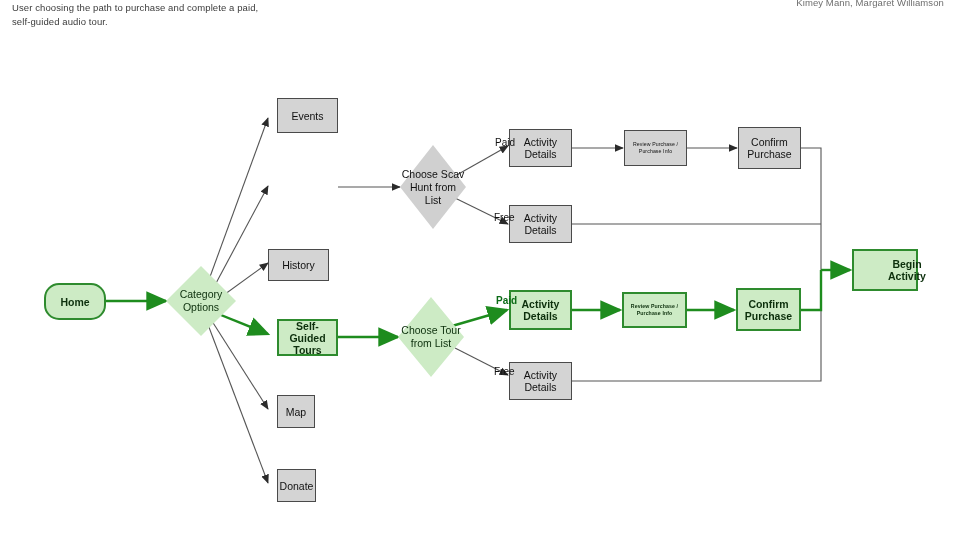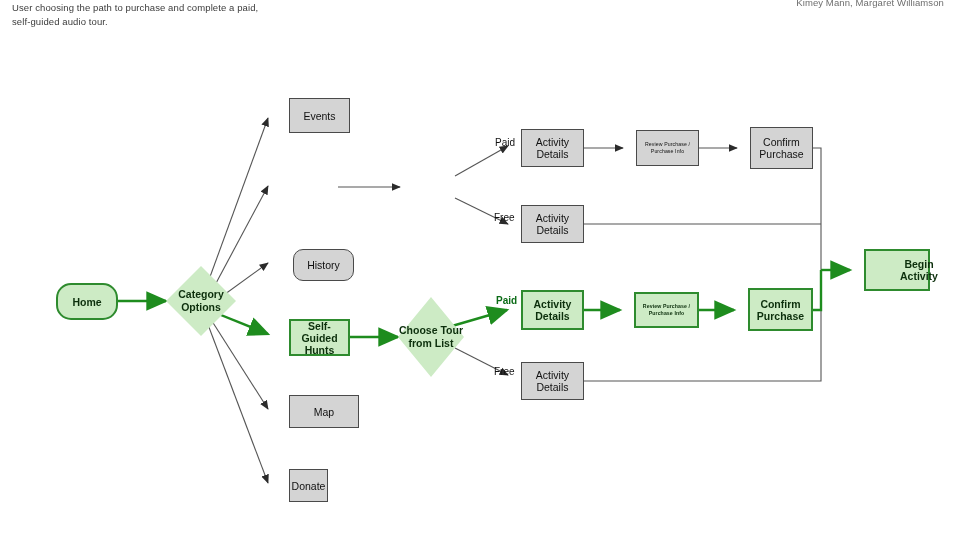--- a/index.html
+++ b/index.html
@@ -33,21 +33,20 @@
   
   .node{
     position:absolute;
     box-sizing:border-box;
     display:flex;
     align-items:center;
     justify-content:center;
     text-align:center;
     line-height:12px;
     z-index:3;
-    margin-left:12px;
   }
   .rect{
     background:#d4d4d4;
     border:1.6px solid #4a4a4a;
     color:#111111;
     font-size:10.5px;
   }
   .rect.hl{
     background:#cdebc5;
     border:2px solid #2e8b2e;
@@ -67,21 +66,21 @@
     background:#d0d0d0;
     clip-path:polygon(50% 0,100% 50%,50% 100%,0 50%);
   }
   .diamond.hl .shape{background:#cdebc5;}
   .diamond .lbl{
     position:absolute;left:-12px;top:0;width:calc(100% + 24px);height:100%;
     display:flex;align-items:center;justify-content:center;
     text-align:center;font-size:10.5px;line-height:13px;color:#111;
     z-index:4;
   }
-  .diamond.hl .lbl{font-weight:bold;color:#0c2f0c;}
+  .diamond.hl .lbl{font-weight:normal;color:#0c2f0c;}
 
   
   .elabel{
     position:absolute;
     font-size:10px;
     color:#111;
     z-index:5;
     white-space:nowrap;
     padding-left:36px;
   }
@@ -152,29 +151,35 @@
 
   <div class="diamond hl" style="left:166px;top:266px;width:70px;height:70px;">
     <div class="shape"></div>
     <div class="lbl" style="white-space: pre-line;">Category
 Options</div>
   </div>
 
   <div class="node rect" style="left:277px;top:98px;width:61px;height:35px;">Events</div>
 
 
-  <div class="node rect" style="left:281px;top:249px;width:61px;height:32px;border-radius:10px;">History</div>
+  <div class="node rect" style="left:268px;top:249px;width:61px;height:32px;">History</div>
 
   <div class="node rect hl" style="left: 277px; top: 319px; width: 61px; height: 37px; white-space: pre-line;">Self-Guided
-Hunts</div>
-
-  <div class="node rect" style="left:277px;top:395px;width:70px;height:33px;">Map</div>
+Tours</div>
+
+  <div class="node rect" style="left:277px;top:395px;width:38px;height:33px;">Map</div>
 
   <div class="node rect" style="left:277px;top:469px;width:39px;height:33px;">Donate</div>
 
+  <div class="diamond" style="left:400px;top:145px;width:66px;height:84px;">
+    <div class="shape"></div>
+    <div class="lbl" style="white-space: pre-line;">Choose Scav
+Hunt from
+List</div>
+  </div>
 
   <div class="diamond hl" style="left:398px;top:297px;width:66px;height:80px;">
     <div class="shape"></div>
     <div class="lbl" style="white-space: pre-line;">Choose Tour
 from List</div>
   </div>
 
   <div class="elabel" style="left:459px;top:137px;">Paid</div>
   <div class="elabel" style="left:458px;top:212px;">Free</div>
   <div class="elabel hl" style="left:460px;top:295px;">Paid</div>

